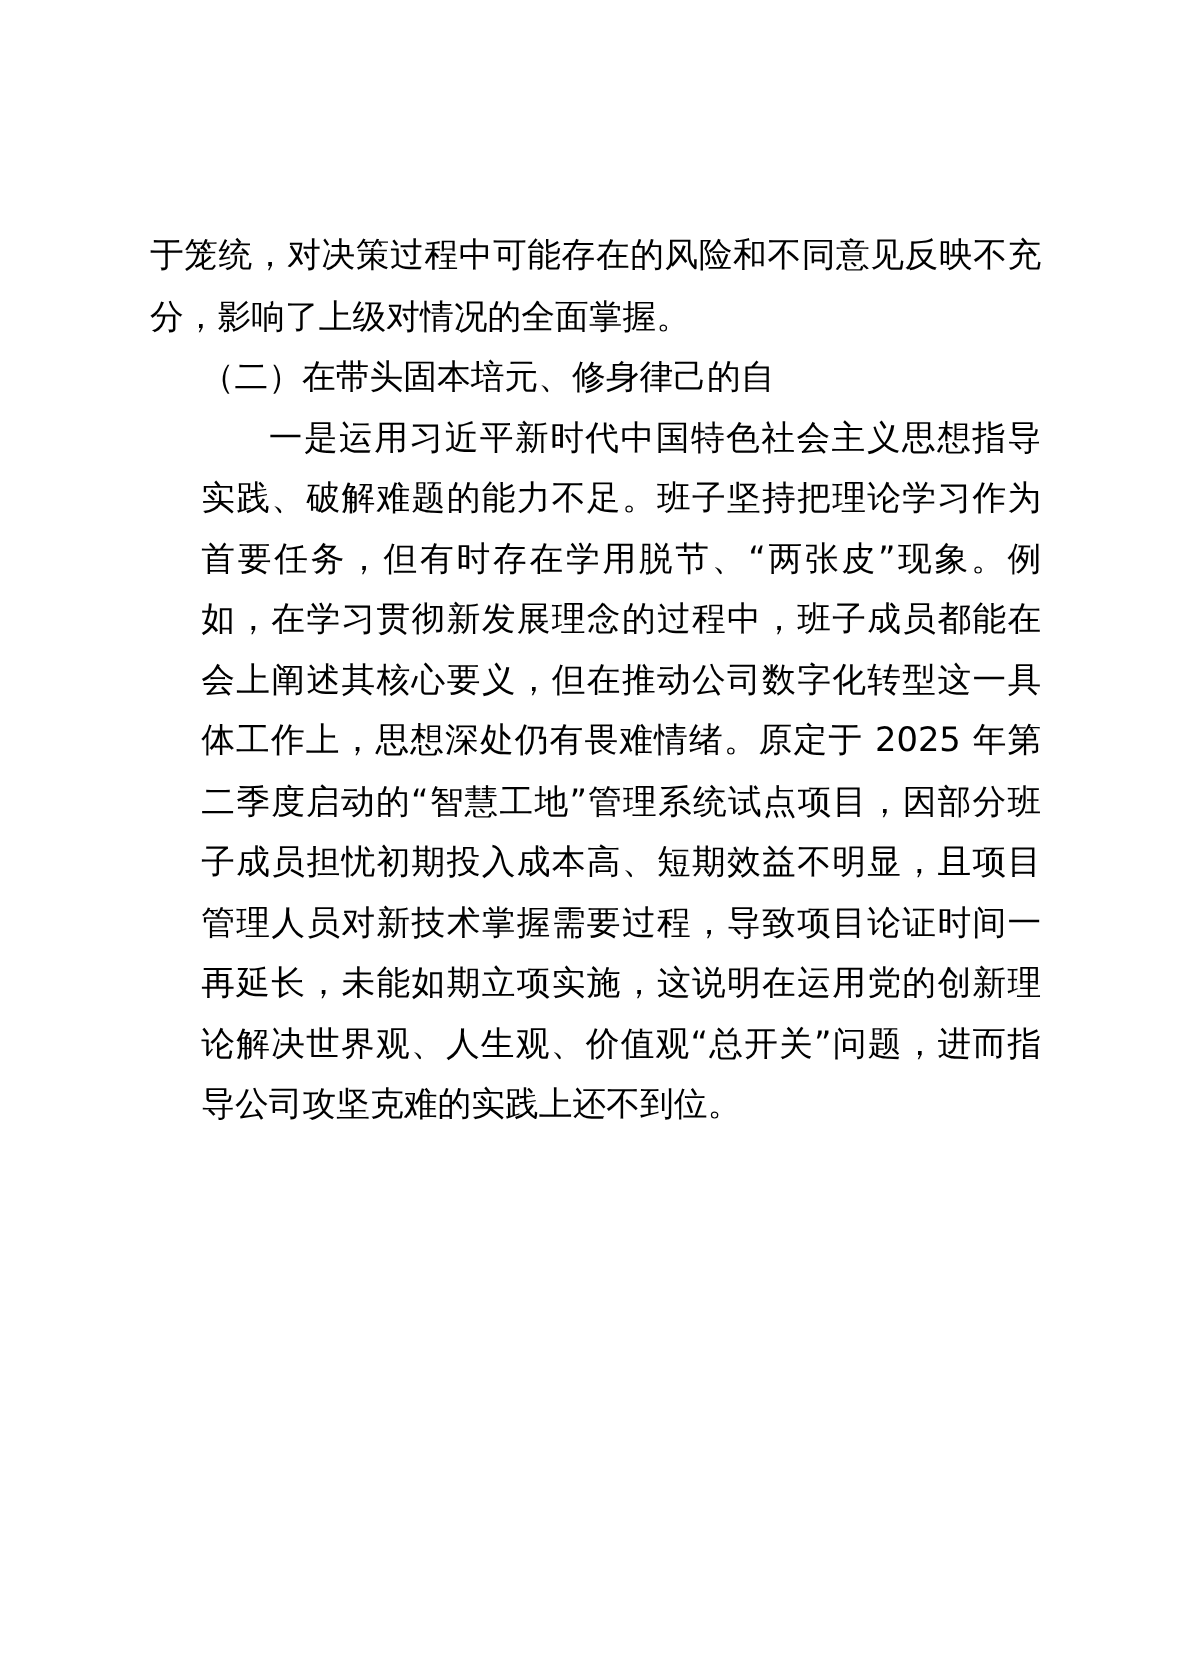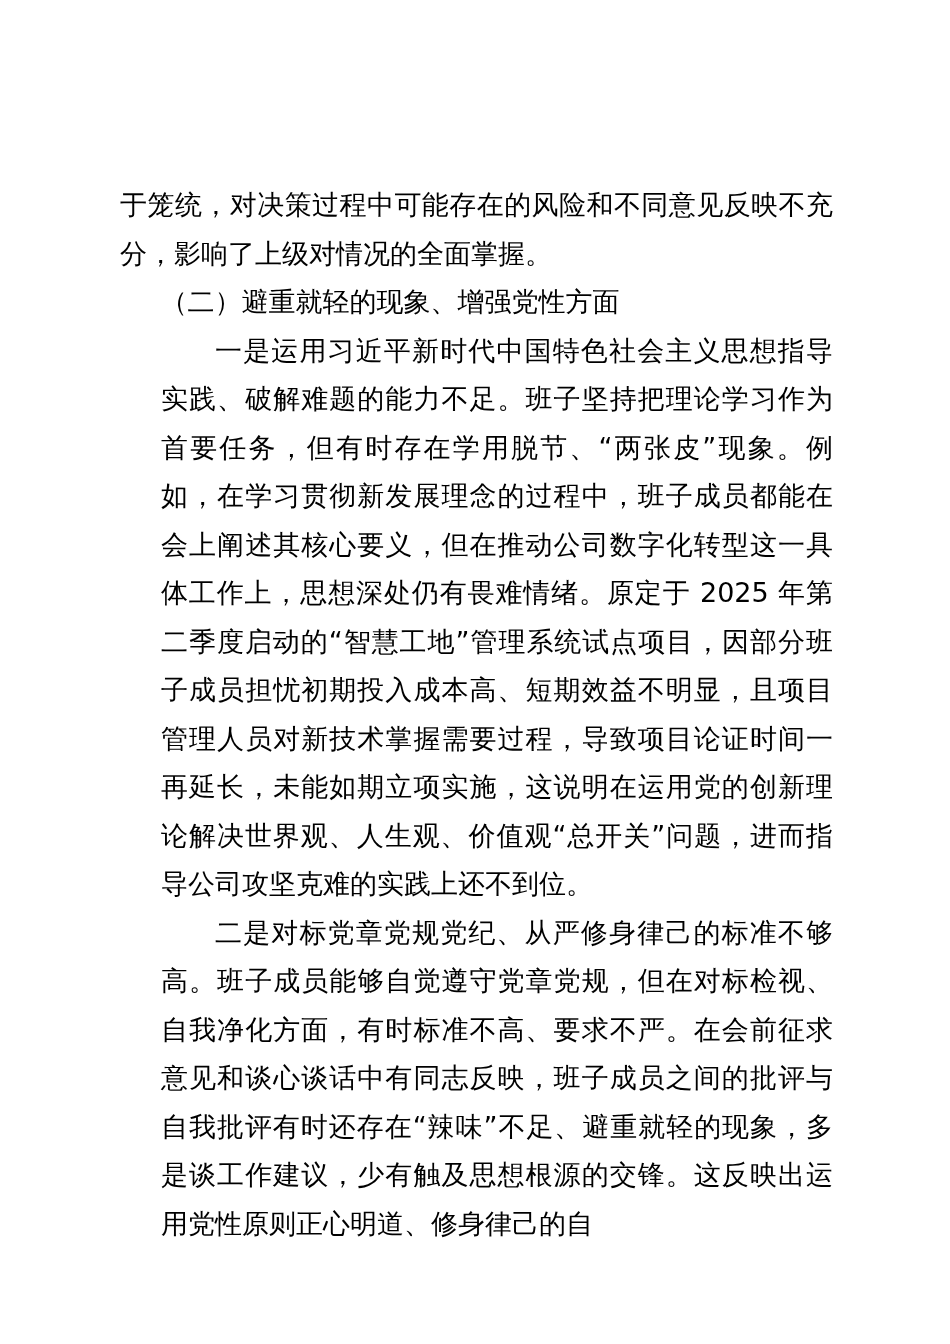--- a/index.html
+++ b/index.html
@@ -37,16 +37,15 @@
   }
   .indent-heading {
     text-indent: 1.5em;
   }
 </style>
 </head>
 <body>
 
 <div class="page">
   <p class="para">于笼统，对决策过程中可能存在的风险和不同意见反映不充分，影响了上级对情况的全面掌握。</p>
-  <p class="para indent-heading">（二）避重就轻的现象、增强党性方面</p>
+  <p class="para indent-heading">（二）在带头固本培元、修身律己的自</p>
   <p class="para indent-body">一是运用习近平新时代中国特色社会主义思想指导实践、破解难题的能力不足。班子坚持把理论学习作为首要任务，但有时存在学用脱节、“两张皮”现象。例如，在学习贯彻新发展理念的过程中，班子成员都能在会上阐述其核心要义，但在推动公司数字化转型这一具体工作上，思想深处仍有畏难情绪。原定于 2025 年第二季度启动的“智慧工地”管理系统试点项目，因部分班子成员担忧初期投入成本高、短期效益不明显，且项目管理人员对新技术掌握需要过程，导致项目论证时间一再延长，未能如期立项实施，这说明在运用党的创新理论解决世界观、人生观、价值观“总开关”问题，进而指导公司攻坚克难的实践上还不到位。</p>
-  <p class="para indent-body">二是对标党章党规党纪、从严修身律己的标准不够高。班子成员能够自觉遵守党章党规，但在对标检视、自我净化方面，有时标准不高、要求不严。在会前征求意见和谈心谈话中有同志反映，班子成员之间的批评与自我批评有时还存在“辣味”不足、避重就轻的现象，多是谈工作建议，少有触及思想根源的交锋。这反映出运用党性原则正心明道、修身律己的自</p>
 </div>
 
 </body></html>

